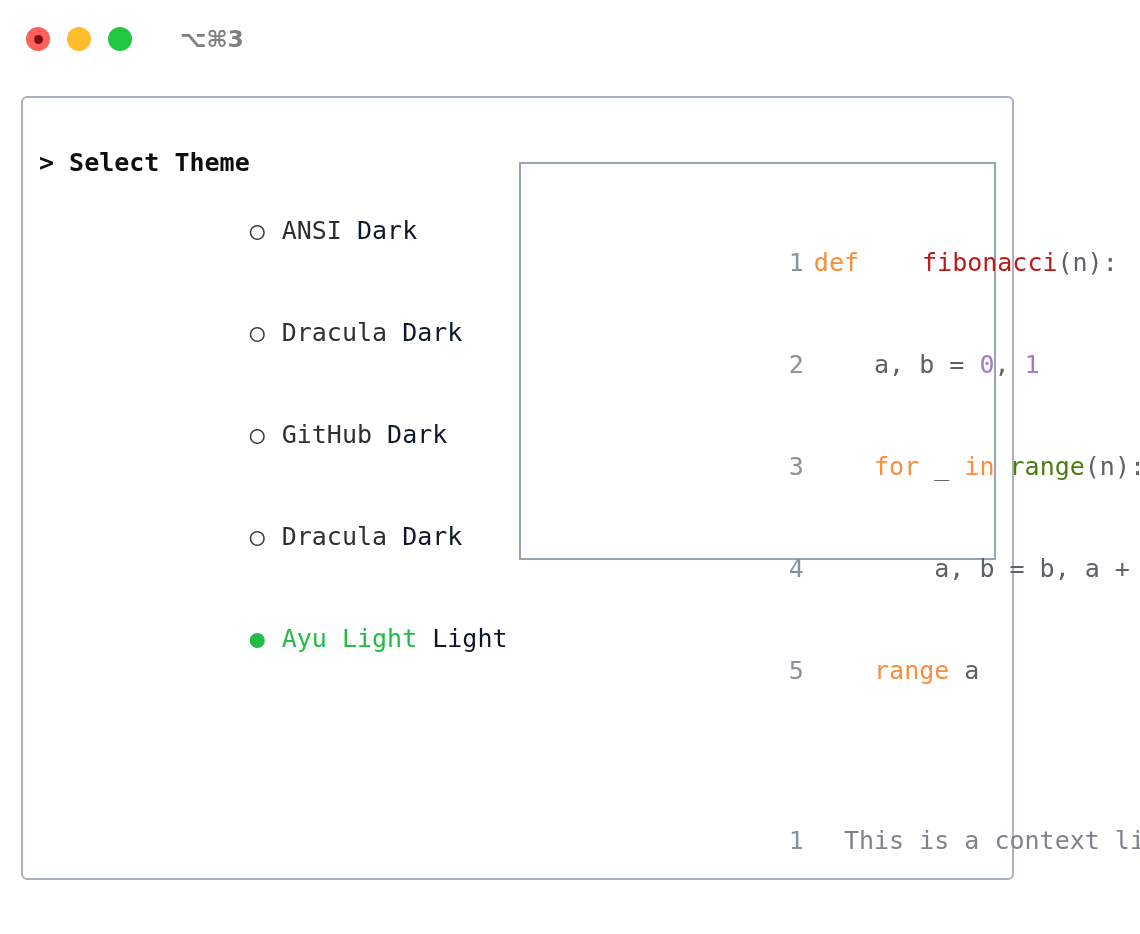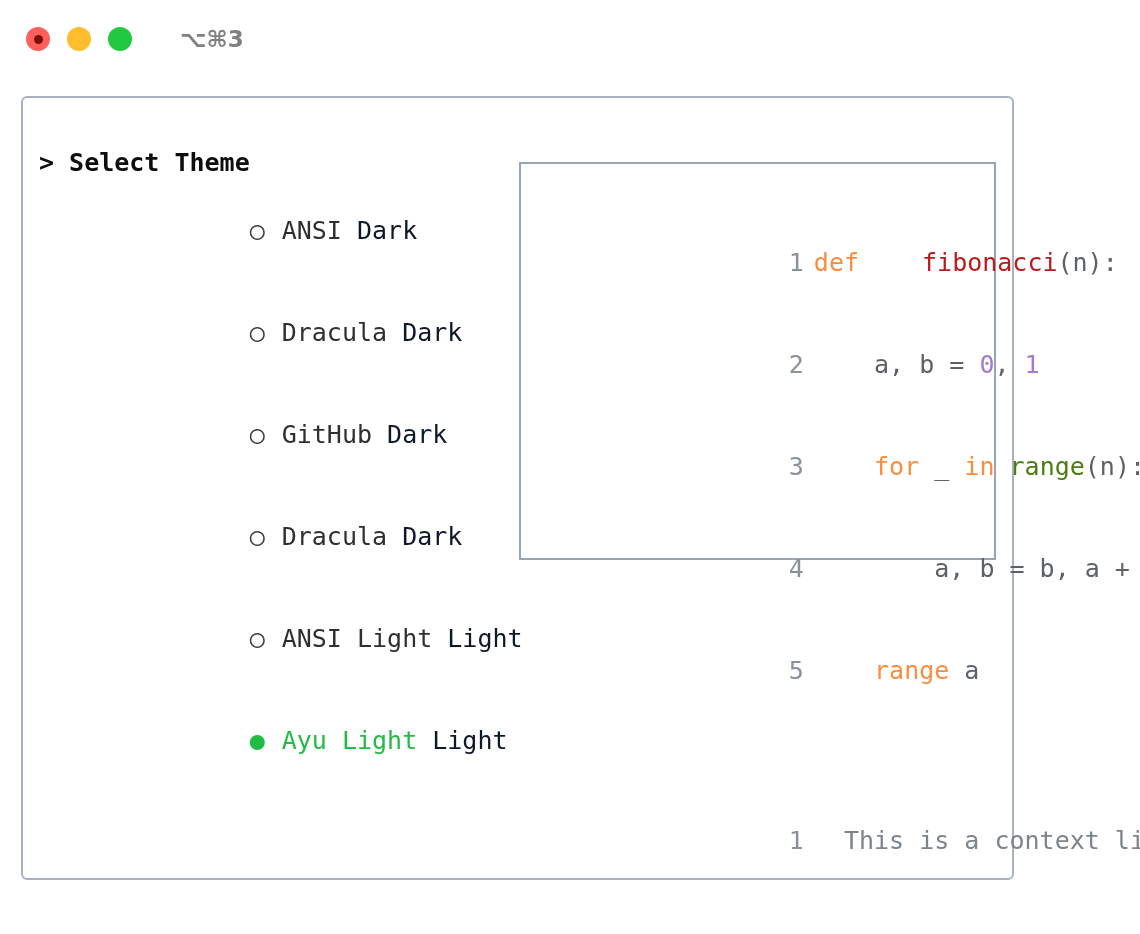--- a/index.html
+++ b/index.html
@@ -189,23 +189,20 @@
             </div>
             <div class="opt-row">
               <span class="marker">○</span><span class="opt-label">Dracula</span><span class="opt-variant"> </span><span class="opt-variant">Dark</span>
             </div>
             <div class="opt-row">
               <span class="marker">○</span><span class="opt-label">GitHub</span><span class="opt-variant"> </span><span class="opt-variant">Dark</span>
             </div>
             <div class="opt-row">
               <span class="marker">○</span><span class="opt-label">Dracula</span><span class="opt-variant"> </span><span class="opt-variant">Dark</span>
             </div>
-            <div class="opt-row">
-              <span class="marker">○</span><span class="opt-label">ANSI Light</span><span class="opt-variant"> </span><span class="opt-variant">Light</span>
-            </div>
             <div class="opt-row selected">
               <span class="marker">●</span><span class="opt-label">Ayu Light</span><span class="opt-variant"> </span><span class="opt-variant">Light</span>
             </div>
 
           </div>
 
         </div>
 
         <div class="col-right">
 

